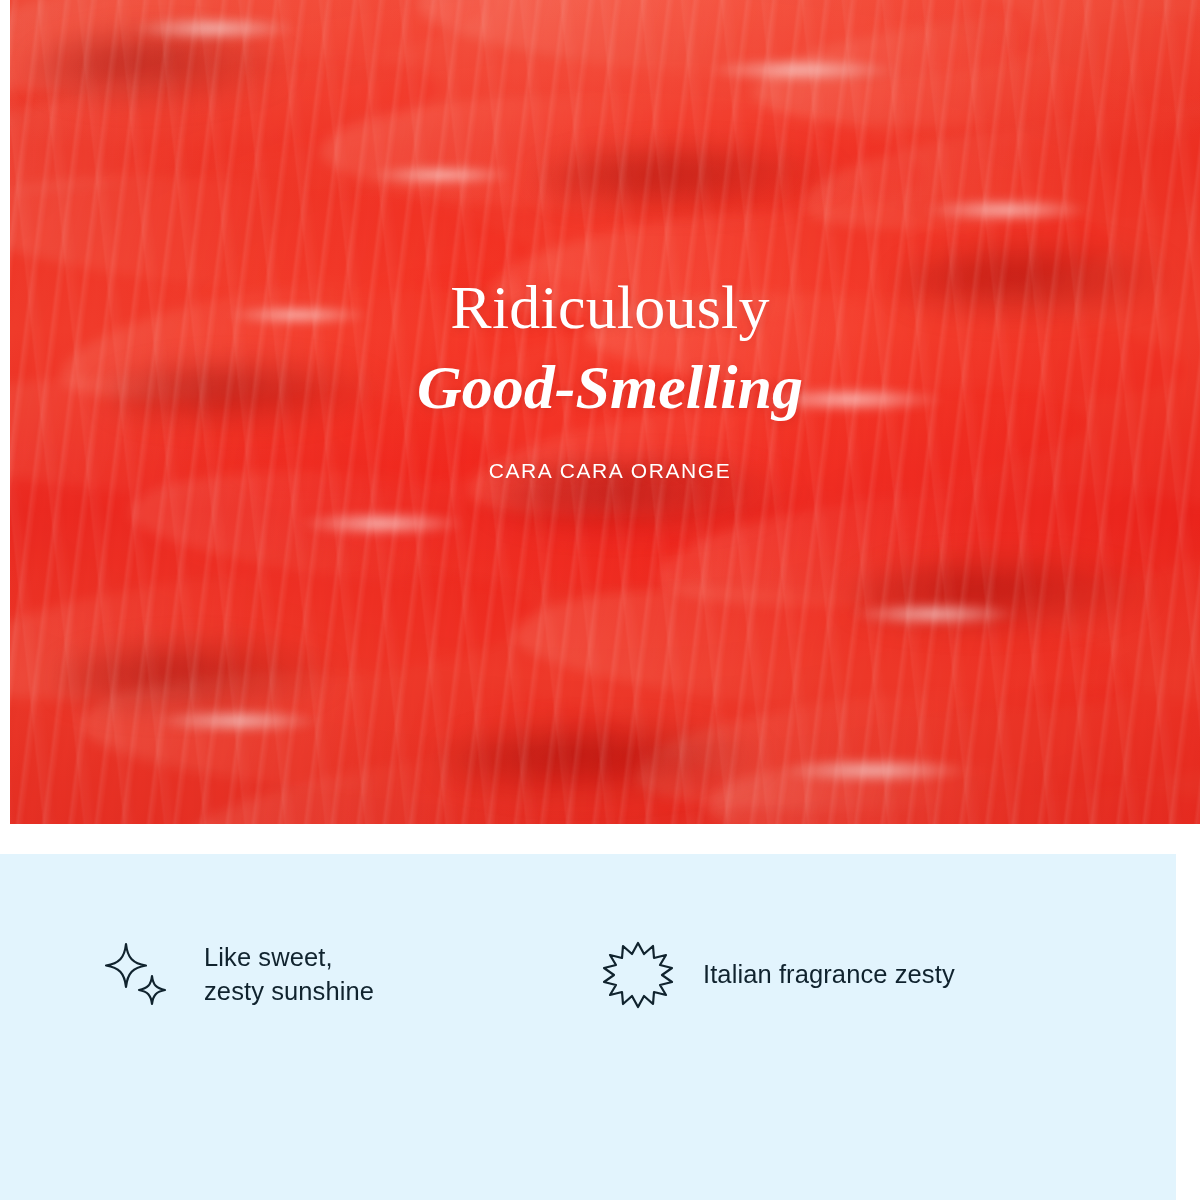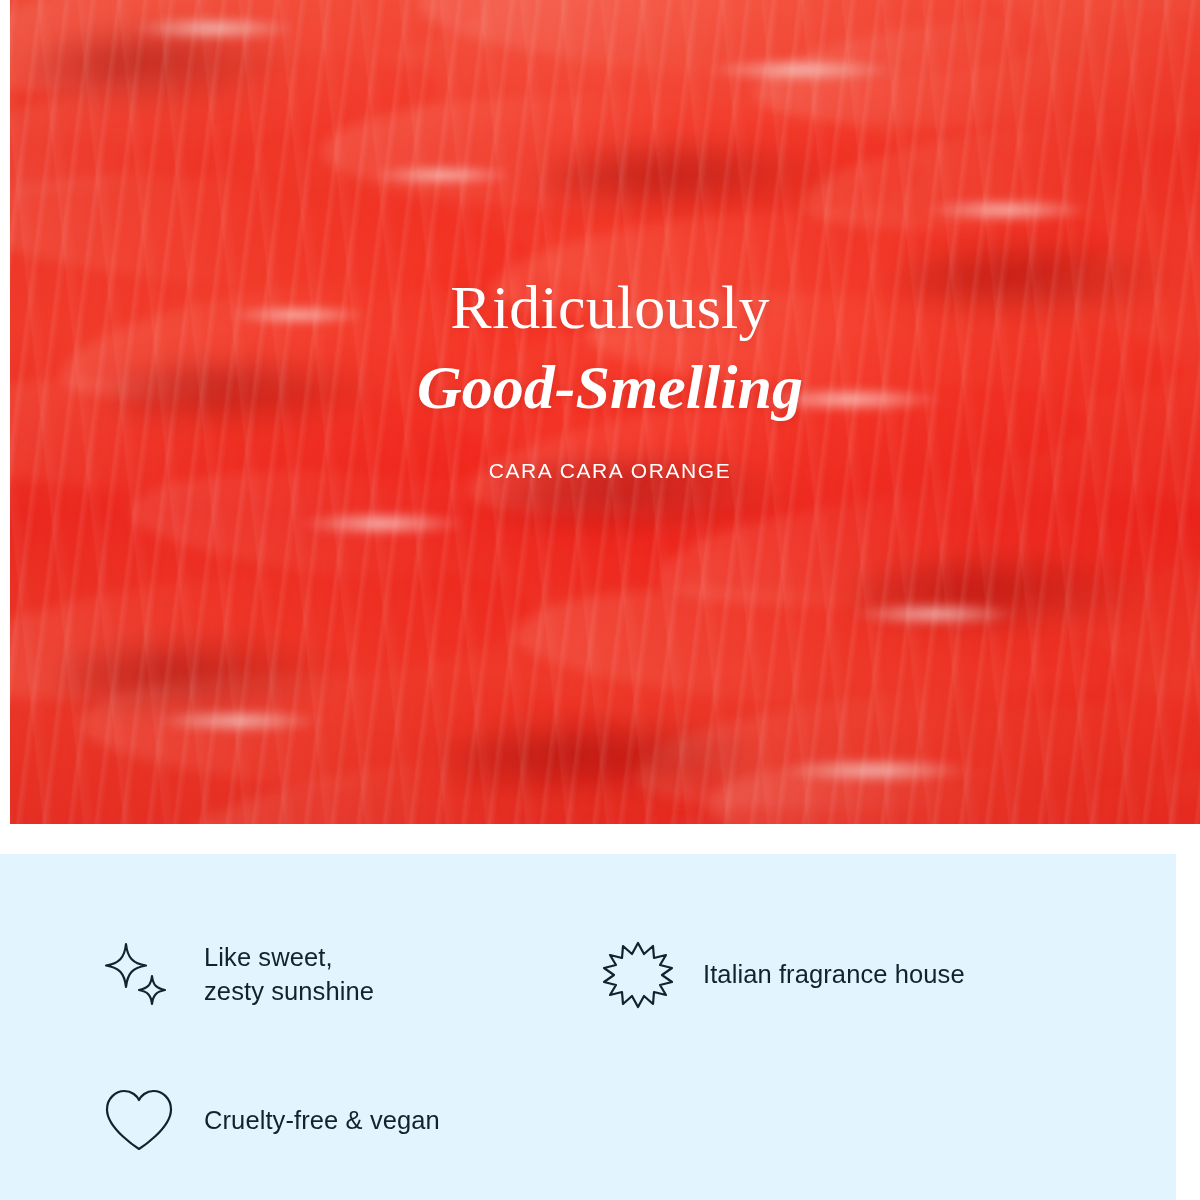--- a/index.html
+++ b/index.html
@@ -214,32 +214,21 @@
         </div>
       </div>
 
       <div class="feature">
         <span class="ficon">
           <svg width="76" height="76" viewBox="0 0 76 76" fill="none" stroke="#10232e" stroke-width="2.2" stroke-linejoin="round">
             <path d="M38 6 L44 17 L53 9 L54 21 L66 18 L60 28 L72 31 L62 38 L72 45 L60 48 L66 58 L54 55 L53 67 L44 59 L38 70 L32 59 L23 67 L22 55 L10 58 L16 48 L4 45 L14 38 L4 31 L16 28 L10 18 L22 21 L23 9 L32 17 Z"></path>
           </svg>
         </span>
         <div class="ftext">
-          <span class="l2">Italian fragrance house</span>
+          <span class="l2">Italian fragrance zesty</span>
         </div>
       </div>
 
 
-      <div class="feature">
-        <span class="ficon">
-          <svg width="76" height="76" viewBox="0 0 76 76" fill="none" stroke="#10232e" stroke-width="2.2" stroke-linejoin="round">
-            <path d="M38 66 C38 66 6 46 6 26.5 C6 15.5 14.5 8 23.5 8 C31 8 36 13 38 17 C40 13 45 8 52.5 8 C61.5 8 70 15.5 70 26.5 C70 46 38 66 38 66 Z"></path>
-          </svg>
-        </span>
-        <div class="ftext">
-          <span>Cruelty-free &amp; vegan</span>
-          <span class="l2"></span>
-        </div>
-      </div>
 
     </div>
   </div>
 </div>
 
 </body></html>

